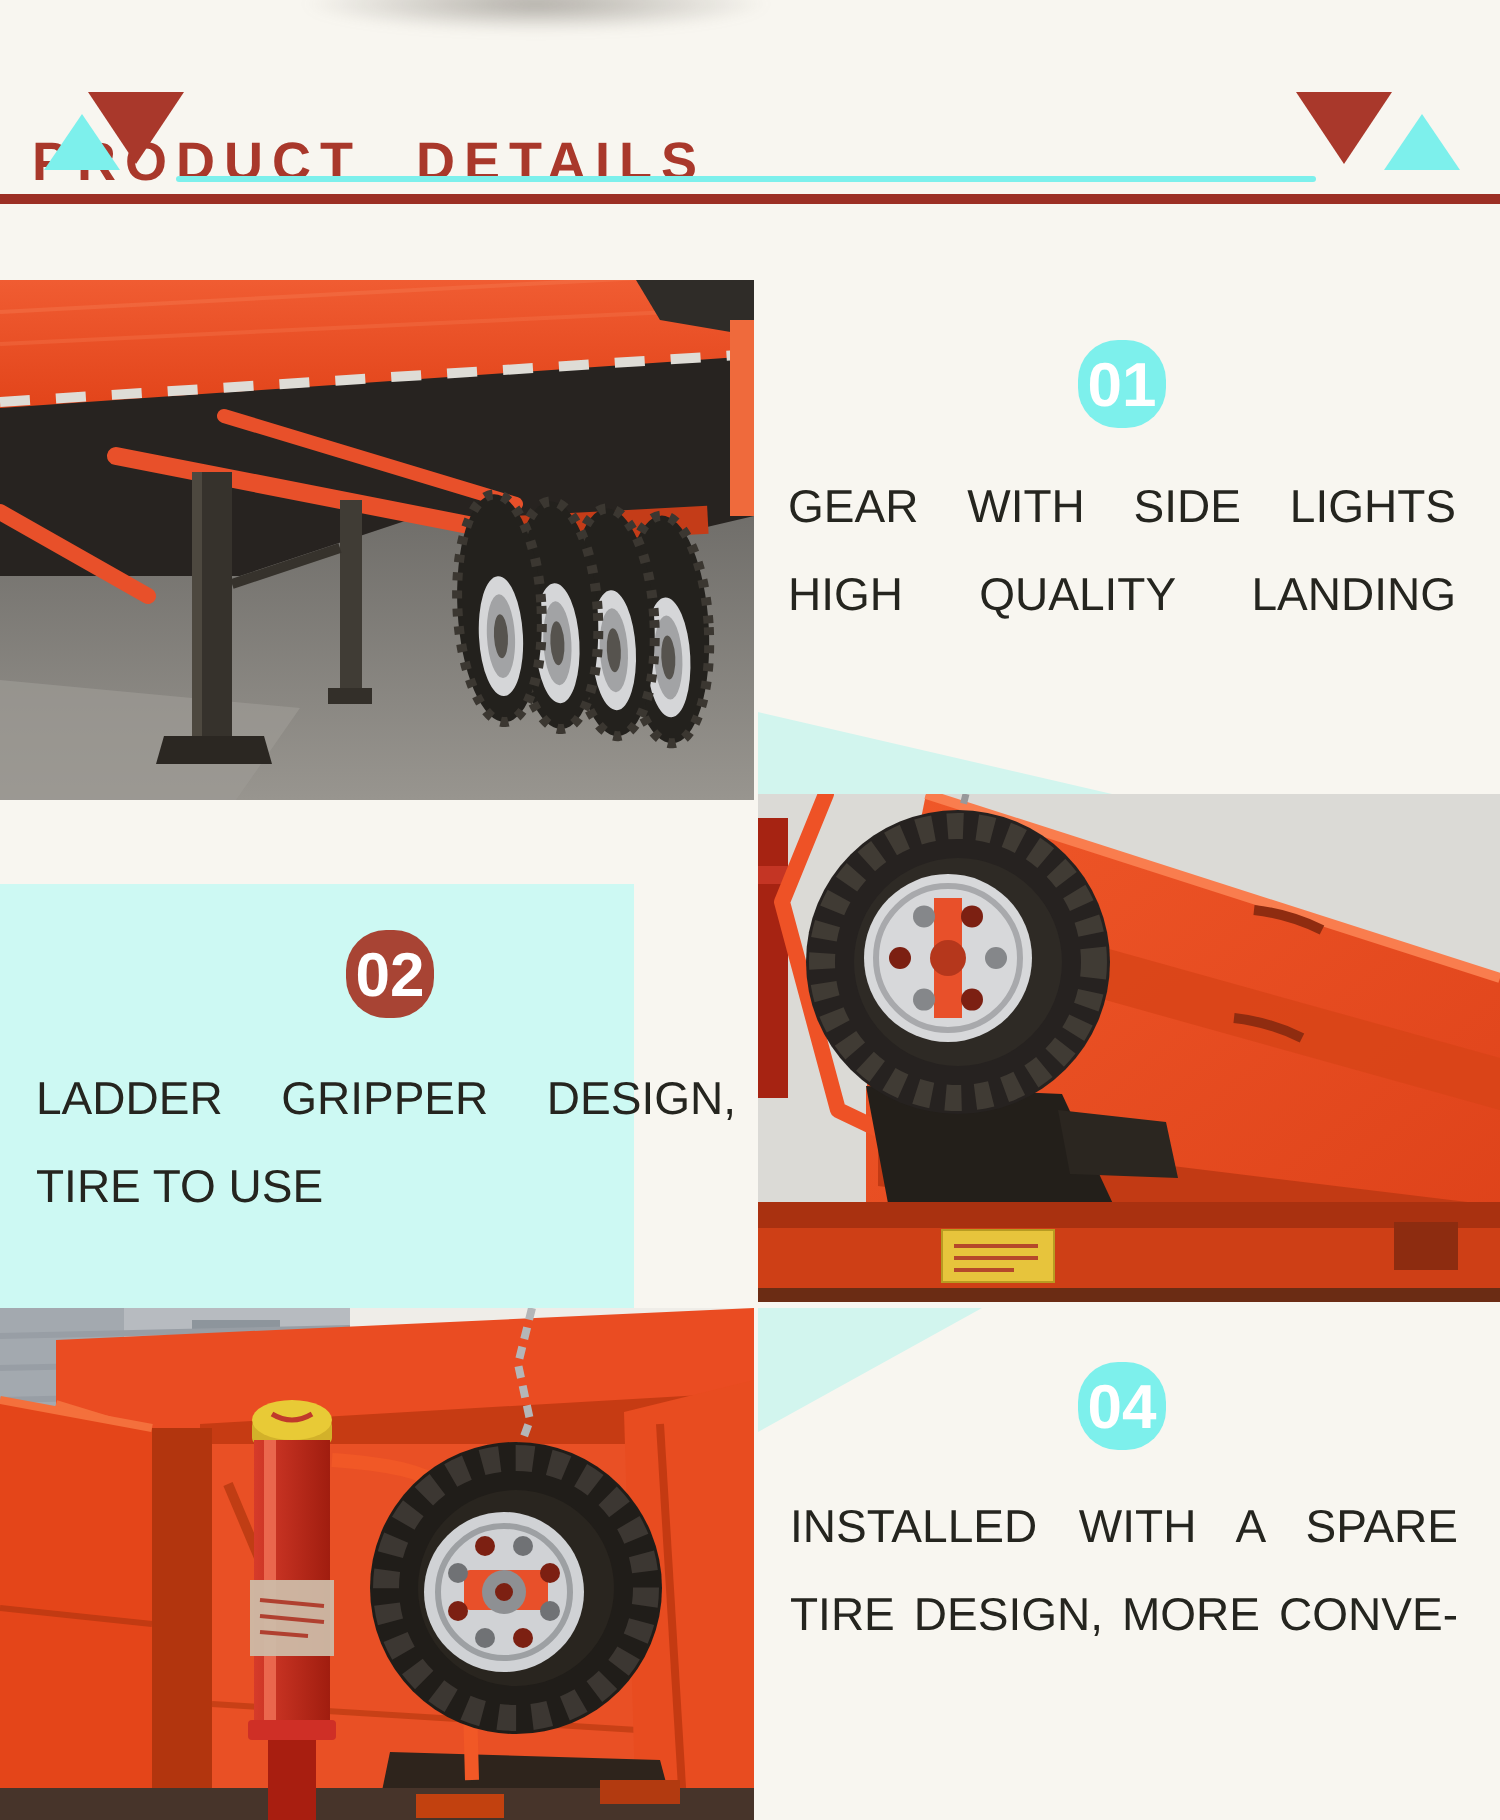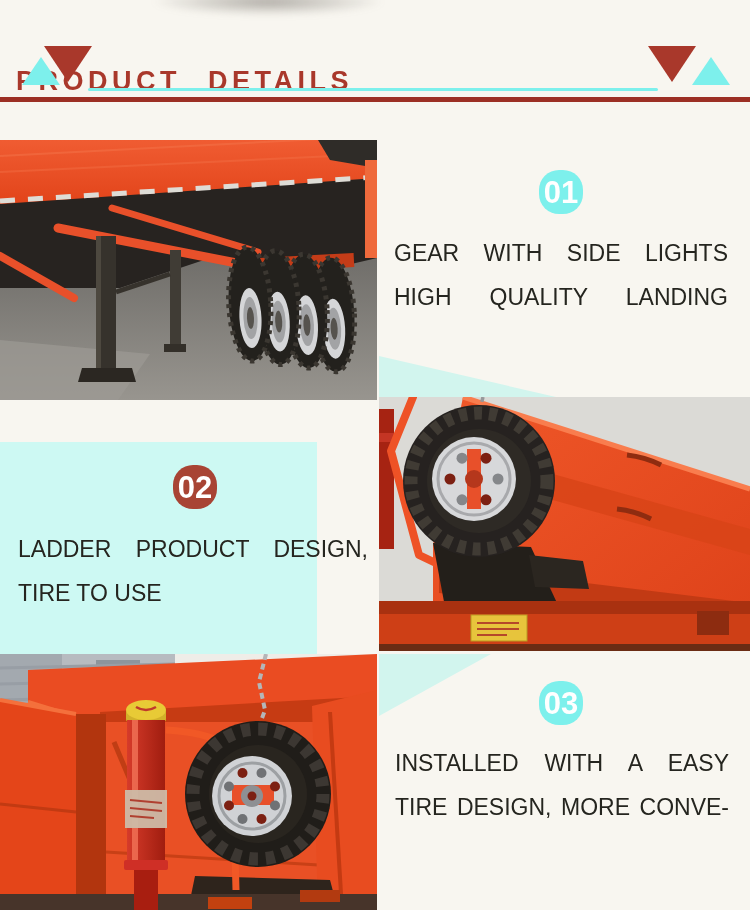--- a/index.html
+++ b/index.html
@@ -147,21 +147,21 @@
     <div class="badge badge-cyan badge-1">01</div>
     <div class="feature-text feature-text-1">
         <div class="tline">GEAR WITH SIDE LIGHTS</div>
         <div class="tline">HIGH QUALITY LANDING</div>
       </div>
   </section>
 
   <section class="cell cell-2">
     <div class="badge badge-red badge-2">02</div>
     <div class="feature-text feature-text-2">
-        <div class="tline">LADDER PRODUCT DESIGN,</div>
+        <div class="tline">LADDER GRIPPER DESIGN,</div>
         <div class="tline tline-last">TIRE TO USE</div>
       </div>
   </section>
 
   <figure class="photo photo-2" aria-label="spare tire mounted on side of orange tipper trailer">
     <svg width="371" height="254" viewBox="0 0 371 254">
       <defs>
         <linearGradient id="p2body" x1="0" y1="0" x2="1" y2="1">
           <stop offset="0" stop-color="#f05829"></stop>
             <stop offset="1" stop-color="#dd4119"></stop>
@@ -276,20 +276,20 @@
         <circle cx="261.5" cy="119" r="5" fill="#707275"></circle>
           <circle cx="275" cy="132.5" r="5" fill="#7c2012"></circle>
         <circle cx="252" cy="142" r="11" fill="#8e9093"></circle>
         <circle cx="252" cy="142" r="4.5" fill="#7c2012"></circle>
       </g>
     </svg>
   </figure>
 
   <section class="cell cell-3">
     <div class="wedge wedge-3"></div>
-    <div class="badge badge-cyan badge-3">03</div>
+    <div class="badge badge-cyan badge-3">04</div>
     <div class="feature-text feature-text-3">
-        <div class="tline">INSTALLED WITH A EASY</div>
+        <div class="tline">INSTALLED WITH A SPARE</div>
         <div class="tline">TIRE DESIGN, MORE CONVE-</div>
       </div>
   </section>
 
 </div>
 
 </body></html>

